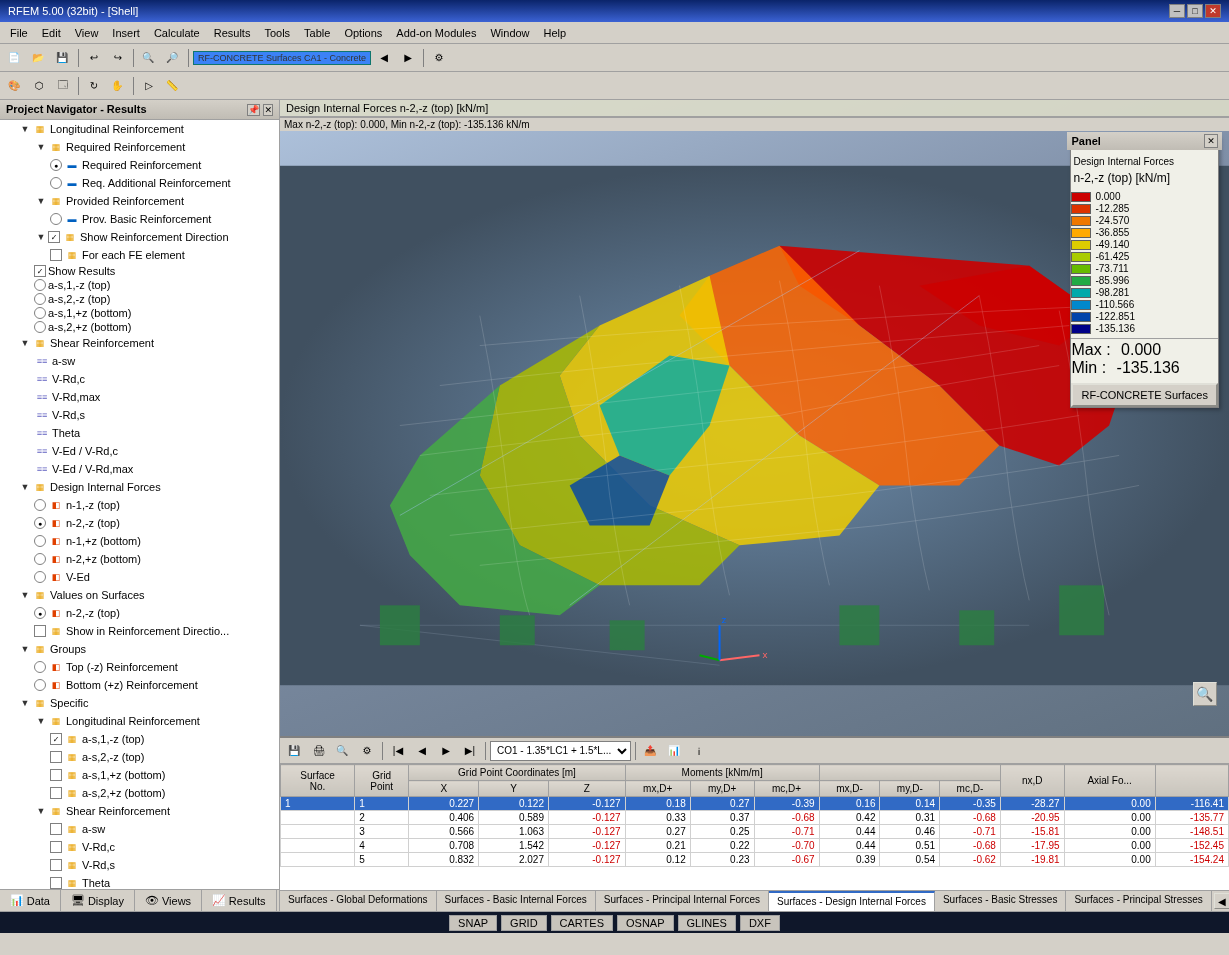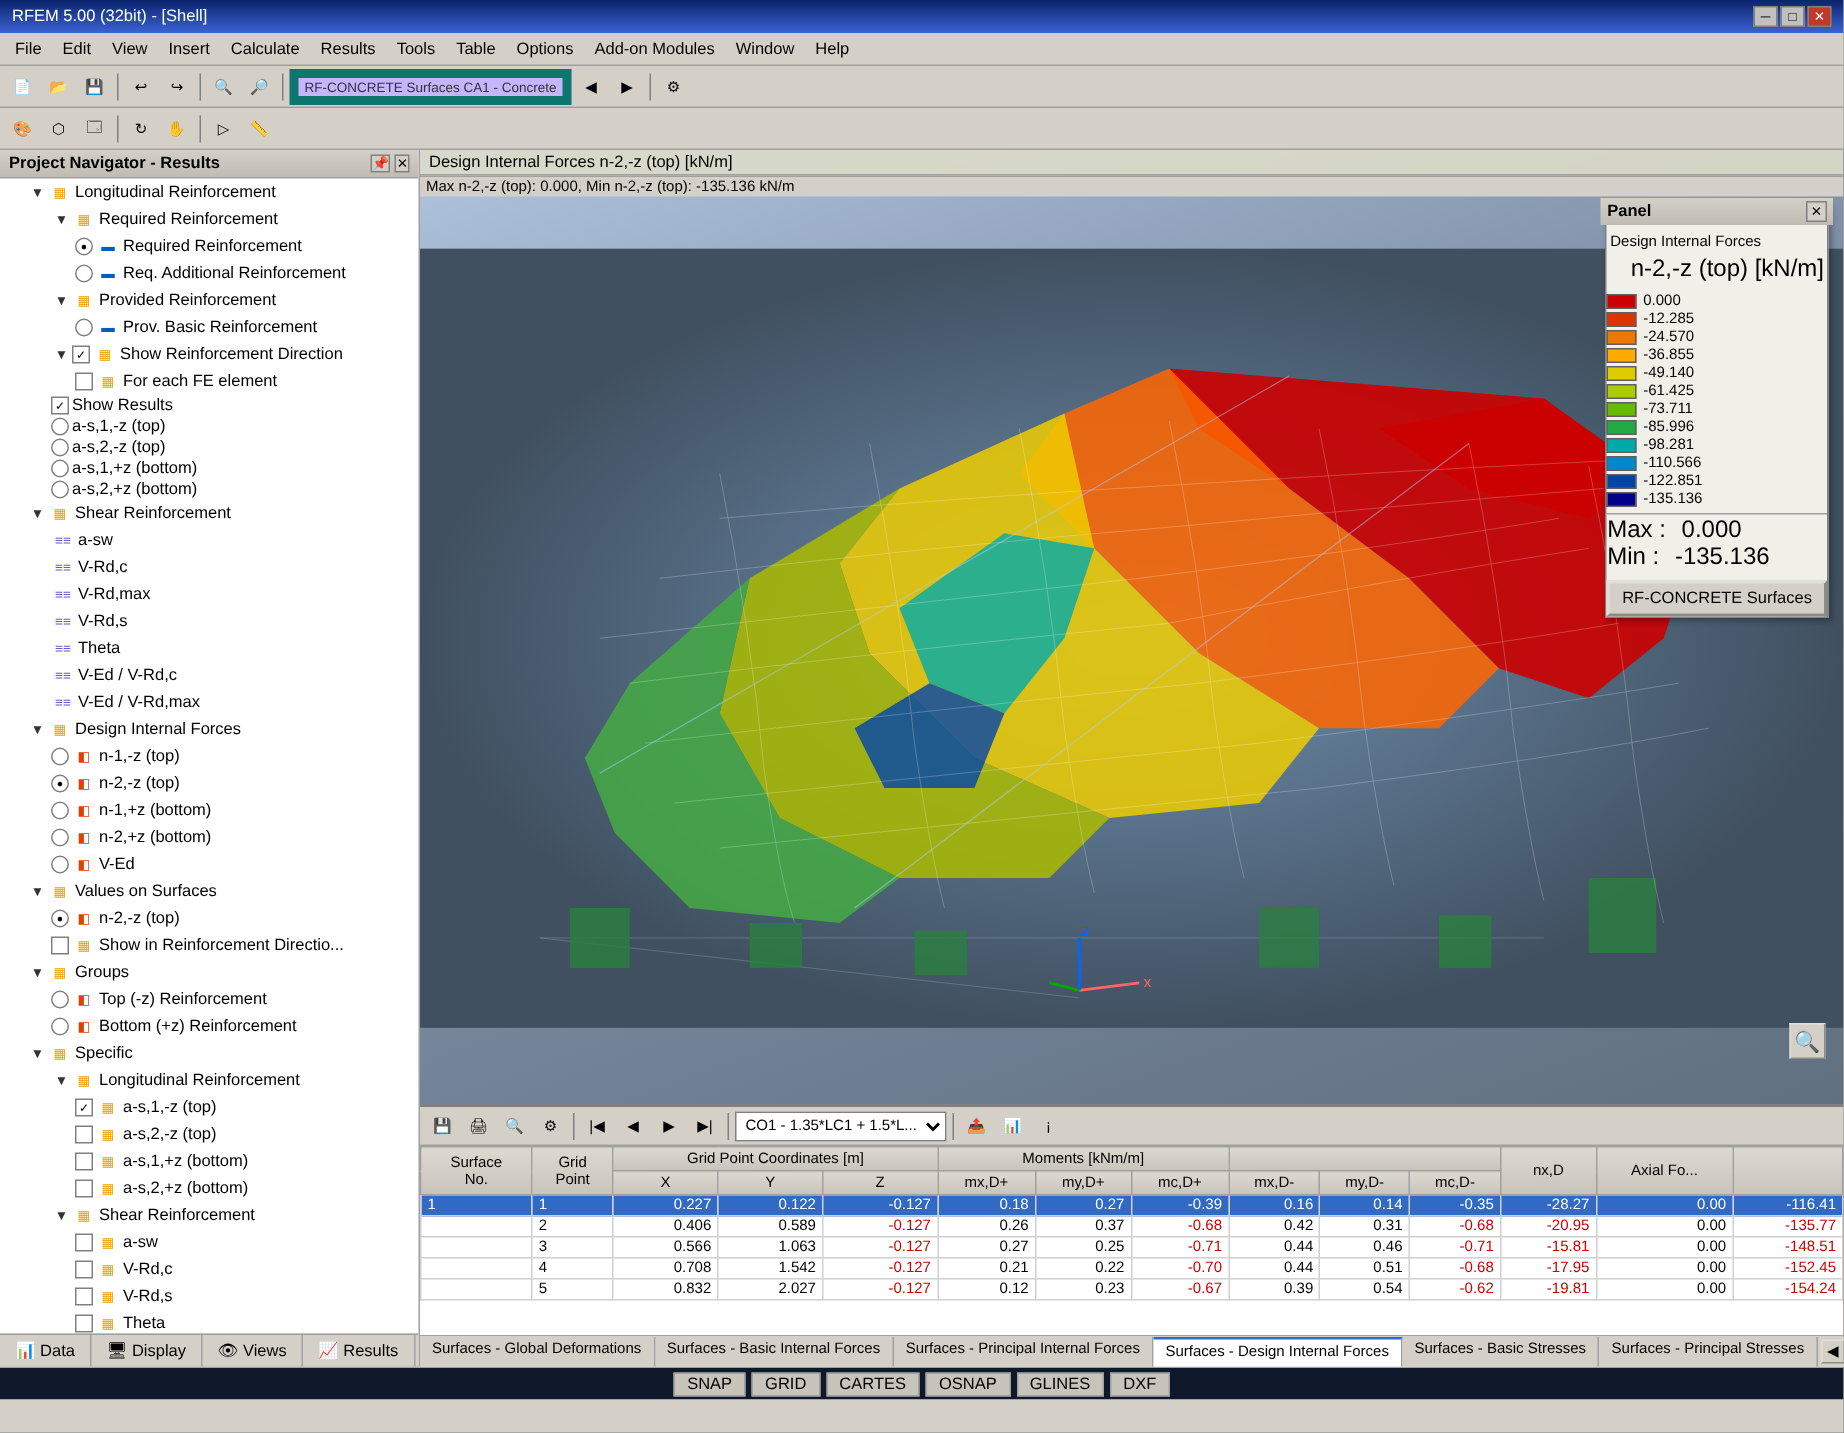--- a/index.html
+++ b/index.html
@@ -427,21 +427,21 @@
   <button class="toolbar-btn">📄</button>
   <button class="toolbar-btn">📂</button>
   <button class="toolbar-btn">💾</button>
   <div class="toolbar-separator"></div>
   <button class="toolbar-btn">↩</button>
   <button class="toolbar-btn">↪</button>
   <div class="toolbar-separator"></div>
   <button class="toolbar-btn">🔍</button>
   <button class="toolbar-btn">🔎</button>
   <div class="toolbar-separator"></div>
-  <span style="font-size:9px;background:#c4b5fd;border:6px solid #0f766e;padding:1px 4px;color:#333">RF-CONCRETE Surfaces CA1 - Concrete</span>
+  <span style="font-size:9px;background:#3b82f6;border:1px solid #0f766e;padding:1px 4px;color:#333">RF-CONCRETE Surfaces CA1 - Concrete</span>
   <button class="toolbar-btn">◀</button>
   <button class="toolbar-btn">▶</button>
   <div class="toolbar-separator"></div>
   <button class="toolbar-btn">⚙</button>
 </div>
 
 <div class="toolbar">
   <button class="toolbar-btn">🎨</button>
   <button class="toolbar-btn">⬡</button>
   <button class="toolbar-btn">🗔</button>
@@ -880,21 +880,21 @@
           <line x1="120" y1="350" x2="580" y2="85" stroke="#aaccff" stroke-width="0.8" opacity="0.5"></line>
         </svg>
       </div>
 
       <div id="color-panel">
         <div id="color-panel-header">
           <span>Panel</span>
           <button style="background:#d4d0c8;border:1px solid #808080;font-size:9px;cursor:pointer;width:14px;height:14px;display:flex;align-items:center;justify-content:center">✕</button>
         </div>
         <div style="font-size:10px;padding:2px;">Design Internal Forces</div>
-        <div style="font-size:16px;padding:2px;text-align:right;">n-2,-z (top) [kN/m]</div>
+        <div style="font-size:12px;padding:2px;">n-2,-z (top) [kN/m]</div>
         <div style="margin-top:4px;">
           <div class="color-row">
             <div class="color-swatch" style="background:#cc0000"></div>
             <span class="color-label">0.000</span>
           </div>
           <div class="color-row">
             <div class="color-swatch" style="background:#dd3300"></div>
             <span class="color-label">-12.285</span>
           </div>
           <div class="color-row">
@@ -1019,21 +1019,21 @@
                 <td class="negative">-28.27</td>
                 <td>0.00</td>
                 <td class="negative">-116.41</td>
               </tr>
               <tr>
                 <td class="left-align"></td>
                 <td class="left-align">2</td>
                 <td>0.406</td>
                 <td>0.589</td>
                 <td class="negative">-0.127</td>
-                <td>0.26</td>
+                <td>0.33</td>
                 <td>0.37</td>
                 <td class="negative">-0.68</td>
                 <td>0.42</td>
                 <td>0.31</td>
                 <td class="negative">-0.68</td>
                 <td class="negative">-20.95</td>
                 <td>0.00</td>
                 <td class="negative">-135.77</td>
               </tr>
               <tr>

